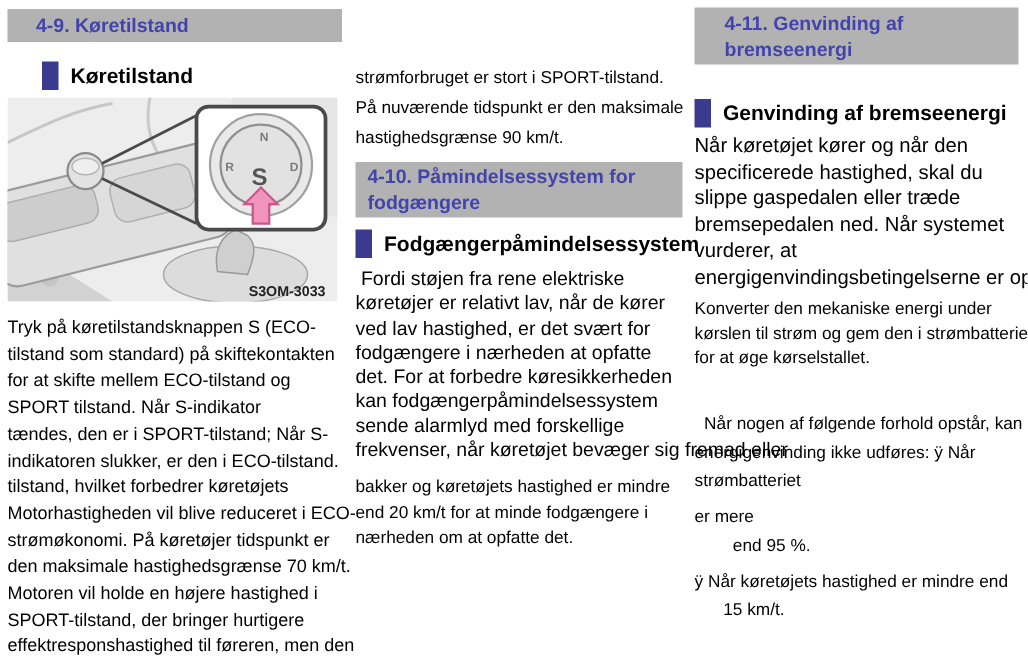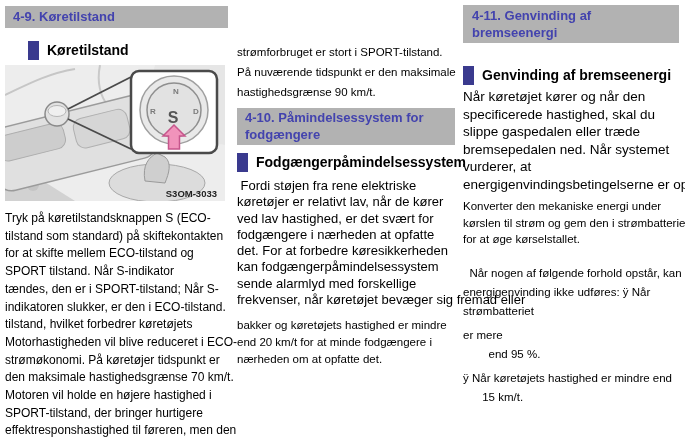--- a/index.html
+++ b/index.html
@@ -10,46 +10,46 @@
   }
   .col { position:absolute; top:0; }
   .col-left  { left:5px;   width:223px; }
   .col-mid   { left:237px; width:218px; }
   .col-right { left:463px; width:216px; }
 
   .section-bar {
     background:var(--header_bg,#b2b2b2);
     color:var(--header_text,#4343ae);
     font-weight:bold; font-size:13px; line-height:17px;
-    padding:3px 8px; white-space:pre-line;
+    padding:3px 19px; white-space:pre-line;
   }
   .col-left  .section-bar { margin-top:6px; line-height:16px; }
   .col-mid   .section-bar { margin-top:6px; line-height:16.5px; padding:2px 8px; }
-  .col-right .section-bar { margin-top:5px; padding:2px 9px; }
+  .col-right .section-bar { margin-top:5px; padding:2px 20px; }
 
   .subheading { display:flex; align-items:center; font-weight:bold; font-size:14px; line-height:19px; }
   .col-left  .subheading { margin-top:13px;padding-left:23px; }
   .col-mid   .subheading { margin-top:8px; }
   .col-right .subheading { margin-top:23px; }
   .bullet { width:11px; height:19px; background:var(--bullet,#3a3a8e); margin-right:8px; flex:none; }
 
   .figure { margin-top:5px; }
   .figure svg { display:block; }
   .dial-letter { font-size:8px; fill:#7a7a7a; font-weight:bold; }
   .dial-letter-s { font-size:16px; fill:#555; font-weight:bold; }
   .fig-code { font-size:9.5px; fill:#222; font-weight:600; }
 
   .lines > div { white-space:pre; }
   .left-body  { font-size:12px;   line-height:17.7px; margin-top:9px; }
   .mid-cont   { font-size:11.5px; line-height:20px;   padding-top:4px;margin-top:38px; }
   .mid-body   { font-size:13px;   line-height:16.3px; margin-top:6px; }
   .mid-small  { font-size:11.5px; line-height:17px;   margin-top:9px; }
   .right-body { font-size:13.5px; line-height:17.5px; margin-top:3px; }
   .right-small{ font-size:11.5px; line-height:16.5px; margin-top:5px; }
-  .notes      { margin-top:16px; }
+  .notes      { margin-top:26px; }
   .note-group { font-size:11.5px; line-height:19px; }
   .note-group + .note-group { margin-top:5px; }
 </style>
 </head>
 <body>
 
 <div class="col col-left">
   <div class="section-bar">4-9. Køretilstand</div>
 
   <div class="subheading">

